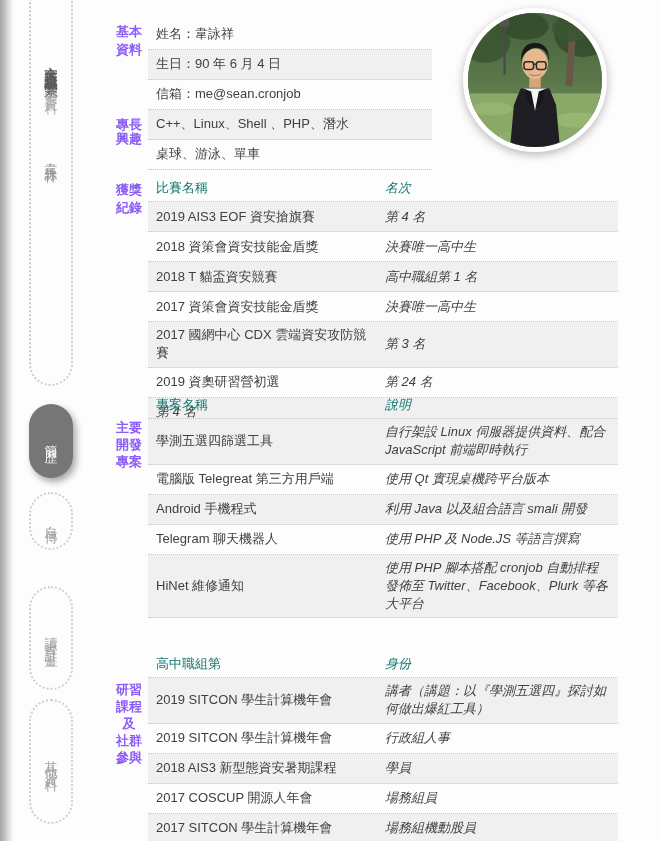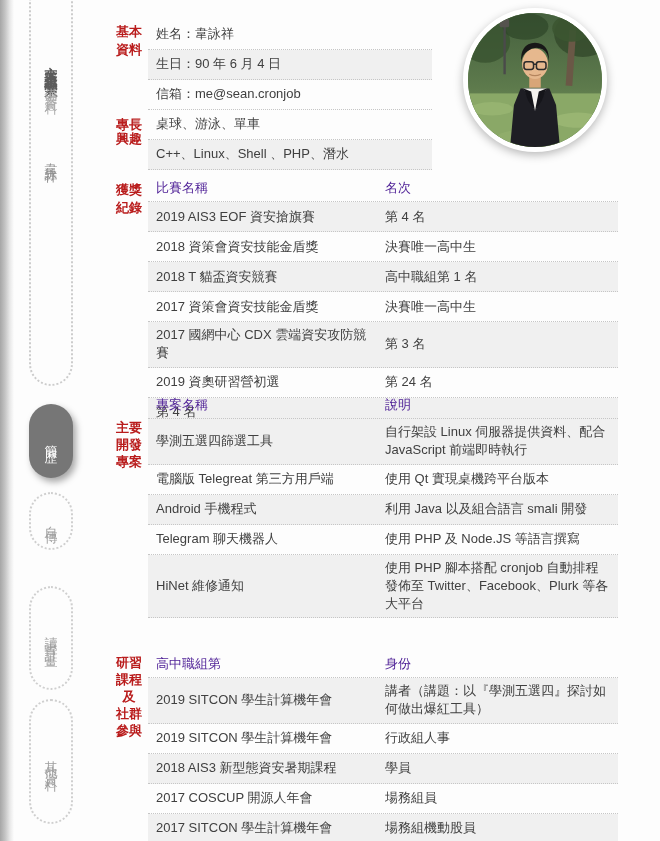--- a/index.html
+++ b/index.html
@@ -37,43 +37,43 @@
     box-shadow:3px 4px 7px rgba(0,0,0,0.35);
   }
   .pill.p1{top:404px;height:74px;}
   .pill.p2{top:492px;height:58px;}
   .pill.p3{top:586px;height:104px;}
   .pill.p4{top:699px;height:125px;}
 
   
   .sec-label{
     position:absolute;left:113px;width:32px;
-    font-size:13px;font-weight:bold;color:#b91c1c;
+    font-size:13px;font-weight:bold;color:#8b5cf6;
     line-height:18px;text-align:center;
   }
   .sec-label span{display:block;}
   .lbl-basic{top:23px;}
   .lbl-spec{top:116px;}
   .lbl-int{top:130px;}
   .lbl-awards{top:181px;}
   .lbl-projects{top:419px;line-height:17px;}
-  .lbl-activities{top:654px;line-height:17px;font-family:Liberation Serif, serif;}
+  .lbl-activities{top:681px;line-height:17px;font-family:Liberation Serif, serif;}
 
   
   .tbl{position:absolute;left:148px;font-size:13px;color:#404040;}
   .row{
     display:flex;align-items:center;box-sizing:border-box;
     min-height:30px;padding:4px 8px;
     border-bottom:1px dotted #c6c6c6;
     line-height:1.4;
   }
-  .row.head{min-height:26px;color:#4c1d95;}
+  .row.head{min-height:26px;color:#0f766e;}
   .row.shade{background:#f0f0f0;}
   .cl{width:229px;flex:none;padding-right:6px;box-sizing:border-box;}
-  .cr{flex:1;}
+  .cr{flex:1;font-style:italic;}
   .tbl-basic{top:20px;width:284px;}
   .tbl-awards{top:175px;width:470px;}
   .tbl-projects{top:392px;width:470px;}
   .tbl-activities{top:651px;width:470px;}
 
   
   .photo{
     position:absolute;left:463px;top:8px;width:144px;height:144px;
     border-radius:50%;background:#6f8f5f;border:5px solid #ffffff;box-sizing:border-box;
     box-shadow:0 3px 10px rgba(0,0,0,0.28);overflow:hidden;
@@ -136,25 +136,25 @@
   <div class="tbl tbl-basic">
     <div class="row">
         <div>姓名：韋詠祥</div>
       </div>
     <div class="row shade">
         <div>生日：90 年 6 月 4 日</div>
       </div>
     <div class="row">
         <div>信箱：me@sean.cronjob</div>
       </div>
+    <div class="row shade">
+        <div>C++、Linux、Shell 、PHP、潛水</div>
+      </div>
     <div class="row">
         <div>桌球、游泳、單車</div>
-      </div>
-    <div class="row shade">
-        <div>C++、Linux、Shell 、PHP、潛水</div>
       </div>
   </div>
 
   <div class="tbl tbl-awards">
     <div class="row head">
       <div class="cl">比賽名稱</div>
         <div class="cr">名次</div>
     </div>
     <div class="row shade">
       <div class="cl">2019 AIS3 EOF 資安搶旗賽</div>

